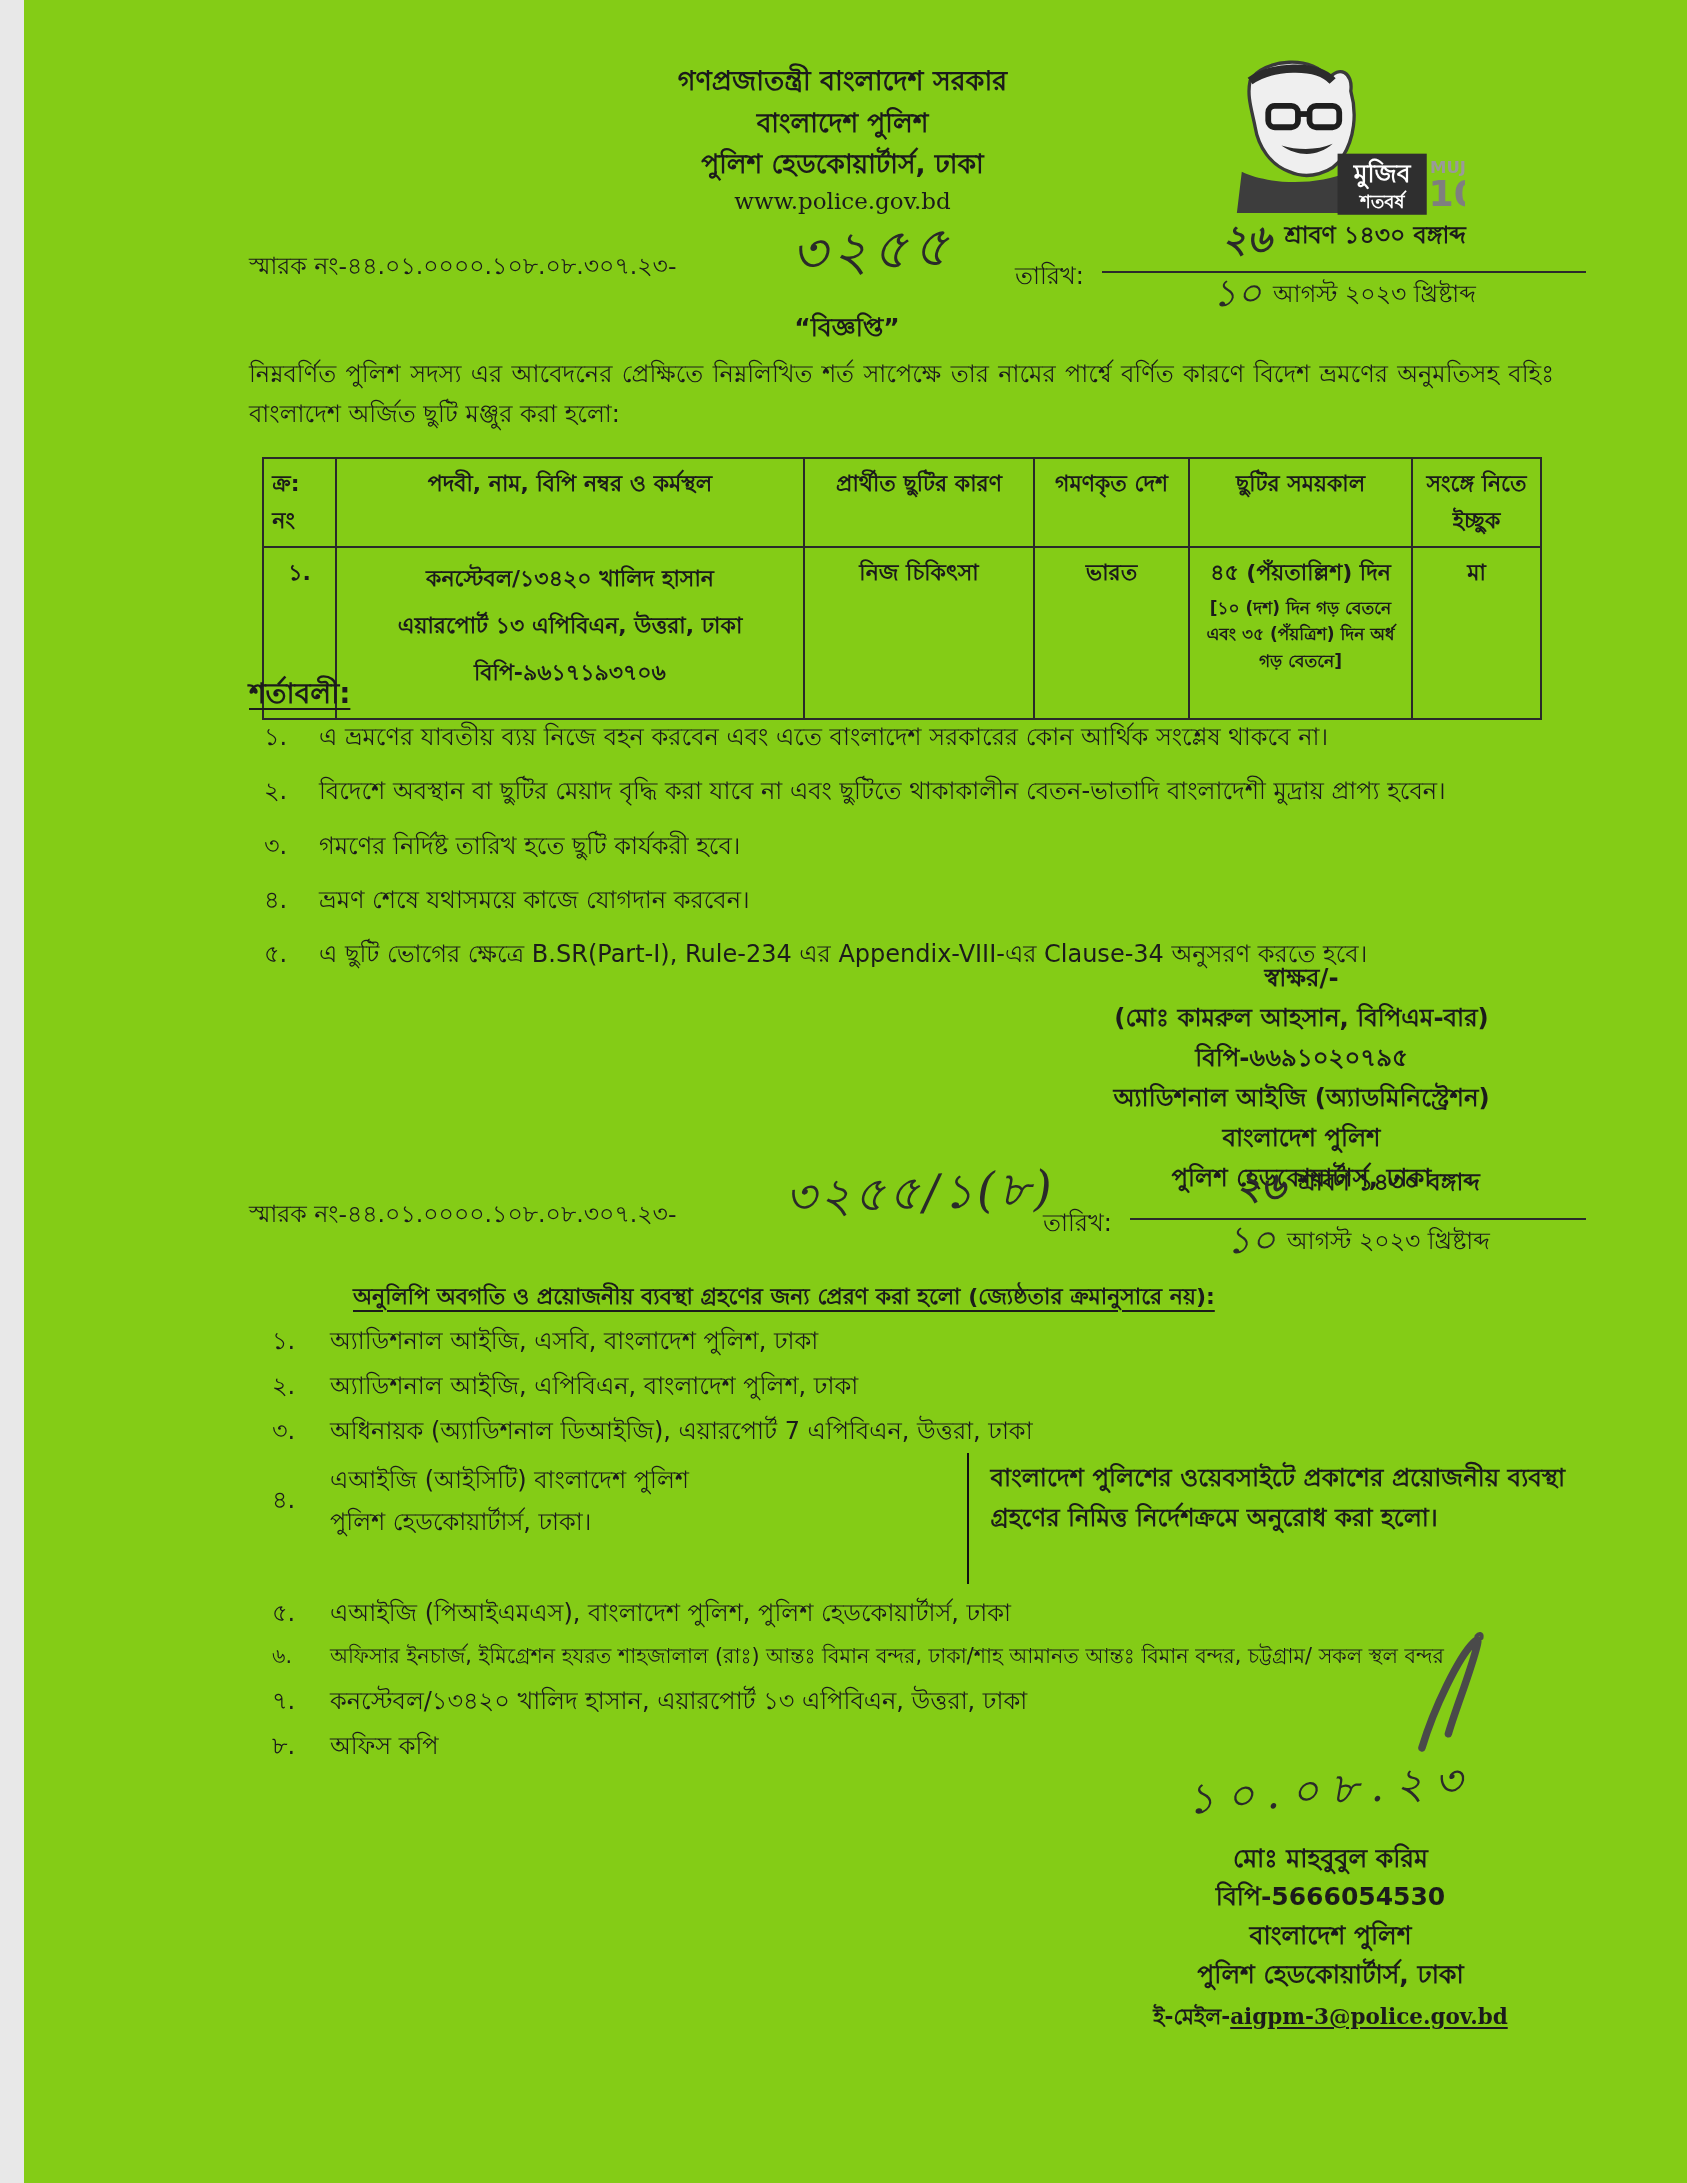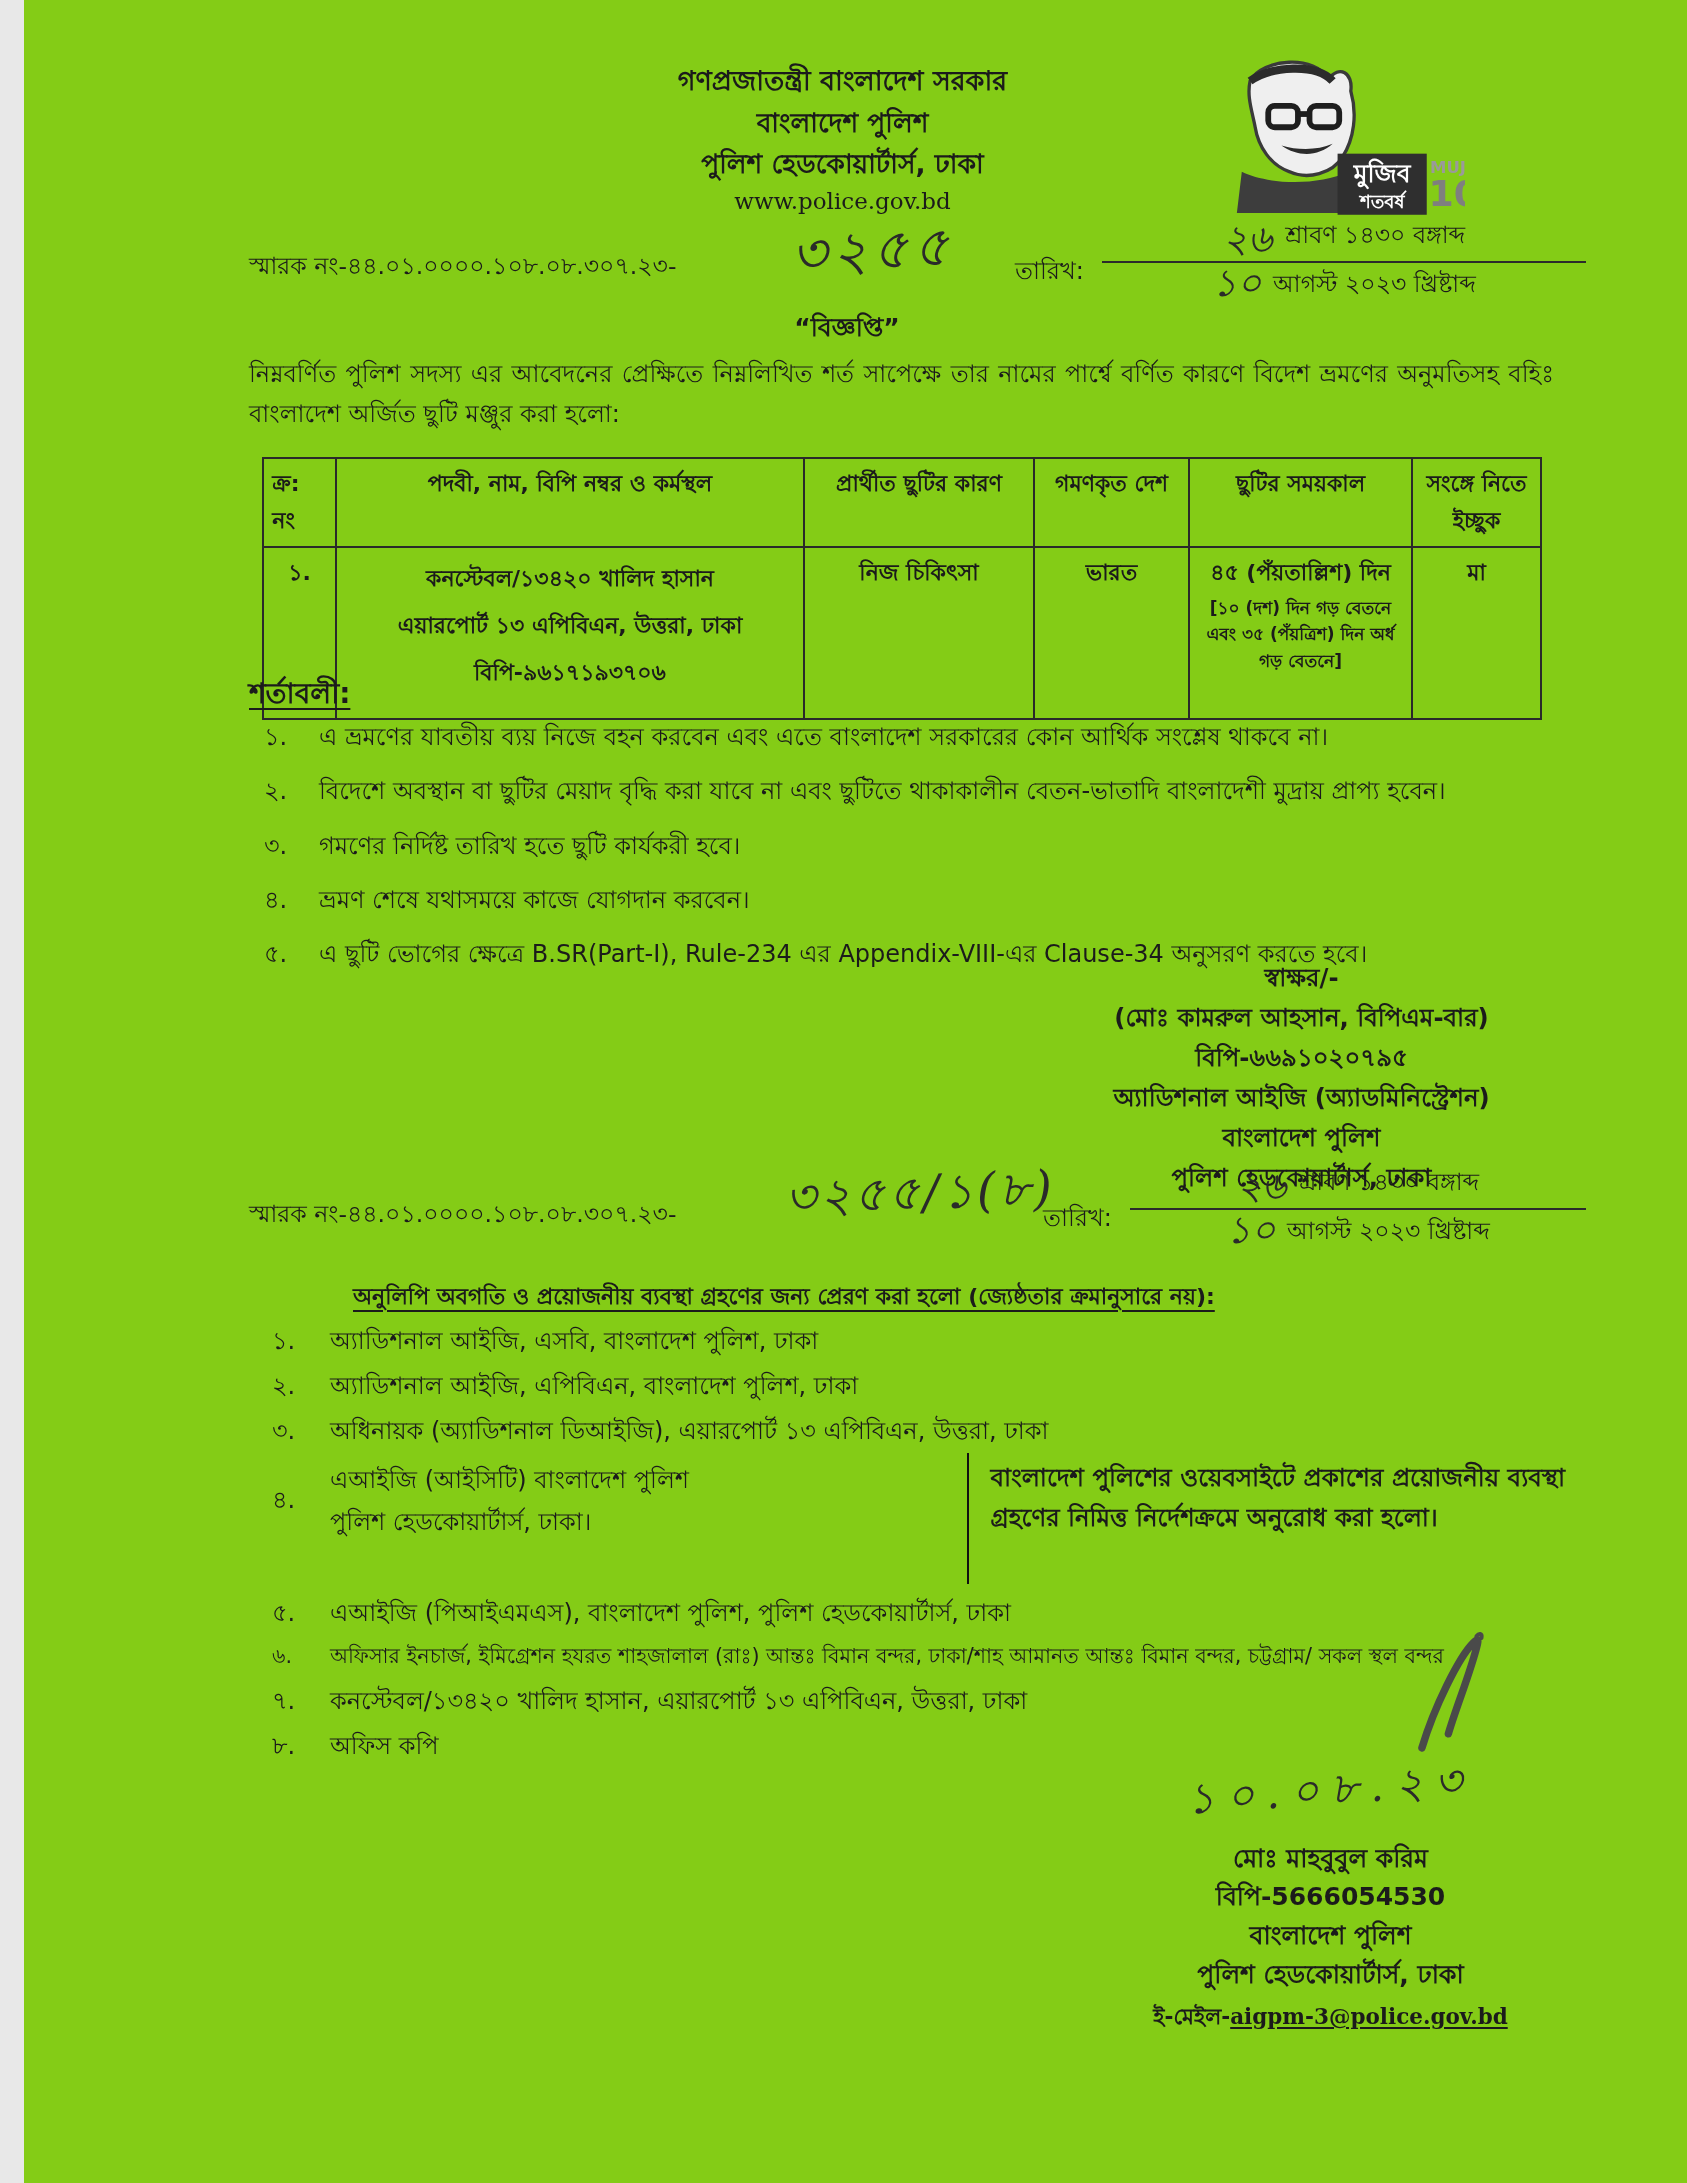--- a/index.html
+++ b/index.html
@@ -24,21 +24,21 @@
   .memo1-label{top:248px;left:225px;}
   .memo2-label{top:1196px;left:225px;}
   .hw{font-style:italic;color:#2a2a2a;font-family:"DejaVu Serif","Liberation Serif",serif;}
   .memo1-hw{position:absolute;top:208px;left:767px;font-size:55px;transform:rotate(-3deg);letter-spacing:5px;}
   .memo2-hw{position:absolute;top:1156px;left:761px;font-size:48px;transform:rotate(-2deg);letter-spacing:3.3px;}
   .dateblock{position:absolute;display:flex;align-items:center;gap:18px;}
   .date1{top:217px;left:991px;width:571px;}
   .date2{top:1164px;left:1019px;width:543px;}
   .date-label{font-size:24px;padding-top:21.5px;}
   .frac{flex:1;text-align:center;}
-  .frac-top{display:flex;justify-content:center;align-items:flex-end;gap:13px;border-bottom:2.1px solid #2b2b2b;padding:0 5px 5px;}
+  .frac-top{display:flex;justify-content:center;align-items:flex-end;gap:13px;border-bottom:2.1px solid #2b2b2b;padding:0 5px 15px;font-weight:bold;}
   .frac-bot{display:flex;justify-content:center;align-items:flex-start;gap:11.6px;padding:3.3px 5px 0;}
   .frac .typed{font-size:23.6px;}
   .hw-day{font-size:38px;line-height:0.9;}
   
   .notice-title{position:absolute;top:308px;left:0;width:1646px;text-align:center;font-size:25px;font-weight:700;}
   .intro{position:absolute;top:354px;left:225px;width:1305px;font-size:24px;line-height:1.68;text-align:justify;}
   
   table.leave{position:absolute;top:457px;left:238px;border-collapse:collapse;table-layout:fixed;width:1279px;}
   table.leave td,table.leave th{border:2.1px solid #2a2a2a;vertical-align:top;padding:6.6px 8.3px;font-weight:600;}
   table.leave th{font-size:22px;text-align:center;height:74px;}
@@ -224,21 +224,21 @@
     <div class="dist-item">
       <span class="dist-no">১.</span>
       <span>অ্যাডিশনাল আইজি, এসবি, বাংলাদেশ পুলিশ, ঢাকা</span>
     </div>
     <div class="dist-item">
       <span class="dist-no">২.</span>
       <span>অ্যাডিশনাল আইজি, এপিবিএন, বাংলাদেশ পুলিশ, ঢাকা</span>
     </div>
     <div class="dist-item">
       <span class="dist-no">৩.</span>
-      <span>অধিনায়ক (অ্যাডিশনাল ডিআইজি), এয়ারপোর্ট ১৩ এপিবিএন, উত্তরা, ঢাকা</span>
+      <span>অধিনায়ক (অ্যাডিশনাল ডিআইজি), এয়ারপোর্ট 7 এপিবিএন, উত্তরা, ঢাকা</span>
     </div>
 
     <div class="item4row">
       <div class="item4left">
         <span class="dist-no">৪.</span>
         <span class="item4lines">
           <span>এআইজি (আইসিটি) বাংলাদেশ পুলিশ</span><br>
           <span>পুলিশ হেডকোয়ার্টার্স, ঢাকা।</span>
         </span>
       </div>

